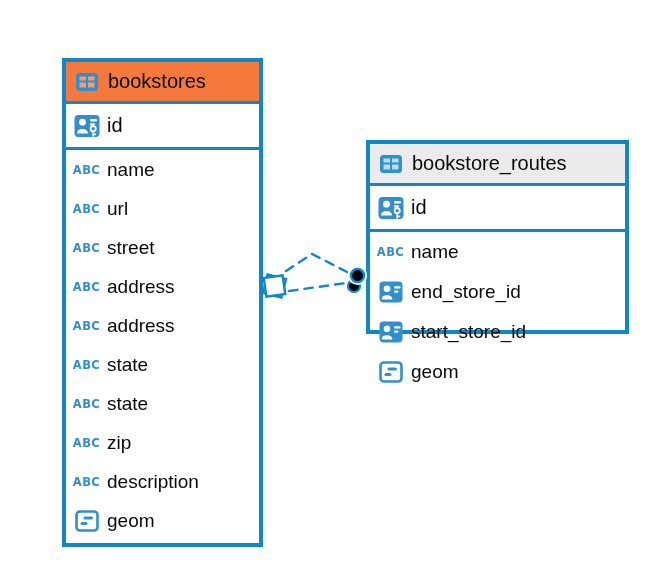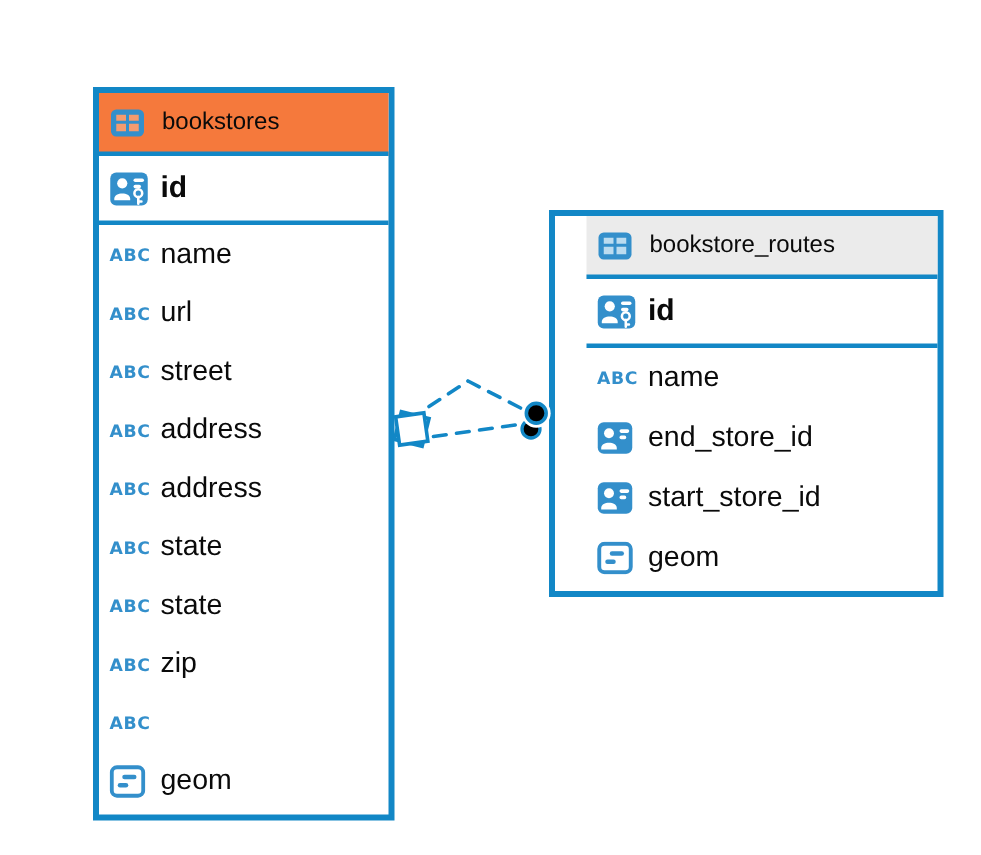--- a/index.html
+++ b/index.html
@@ -6,36 +6,36 @@
   #canvas{
     position:relative;width:654px;height:570px;background:#ffffff;overflow:hidden;
     font-family:"Liberation Sans","DejaVu Sans",sans-serif;color:#0a0a0a;
     --blue:#1287C6;--icon-blue:#338FCB;
   }
   .table-card{
     position:absolute;background:#ffffff;border:4px solid var(--blue);
     box-sizing:border-box;
   }
   .tbl-left{left:62px;top:58px;width:201px;height:489px;}
-  .tbl-right{left:366px;top:140px;width:263px;height:258px;padding-left:21px;}
+  .tbl-right{left:366px;top:140px;width:263px;height:194px;}
   .table-header{
     display:flex;align-items:center;gap:8px;padding:0 7px;height:42px;
     border-bottom:3px solid var(--blue);box-sizing:border-box;
-    font-size:16px;font-weight:400;
+    font-size:20px;font-weight:400;
   }
   .hdr-orange{background:#F5793C;--cell:#F59B6E;}
   .hdr-gray{background:#EBEBEB;--cell:#BBDCF0;}
   .row{
     display:flex;align-items:center;gap:7px;padding:0 7px;box-sizing:border-box;
     font-size:19px;white-space:nowrap;
   }
-  .row-id{height:46px;border-bottom:3px solid var(--blue);font-weight:700;font-size:20px;}
+  .row-id{height:46px;border-bottom:3px solid var(--blue);font-weight:400;font-size:20px;}
   .tbl-left .row-field{height:39px;}
   .tbl-right .row-field{height:40px;}
-  .icon-box{display:inline-flex;align-items:center;width:27px;flex:0 0 27px;}
+  .icon-box{display:inline-flex;align-items:center;justify-content:center;width:27px;flex:0 0 27px;}
   .cell{fill:var(--cell);}
   .abc{
     color:var(--icon-blue);font-weight:800;font-size:11.5px;letter-spacing:0.4px;
     font-family:"DejaVu Sans",sans-serif;
   }
   #rel-layer{position:absolute;left:0;top:0;pointer-events:none;}
   .dash{stroke:var(--blue);stroke-width:2.4;fill:none;stroke-dasharray:8.5 7;stroke-linecap:round;}
   .marker-sq{fill:#ffffff;stroke:var(--blue);stroke-width:2.4;}
 </style>
 </head>
@@ -117,20 +117,21 @@
     <div class="row row-field">
       <span class="icon-box">
           <span class="abc">ABC</span>
         </span>
       <span>zip</span>
     </div>
     <div class="row row-field">
       <span class="icon-box">
           <span class="abc">ABC</span>
         </span>
+      <span>description</span>
     </div>
     <div class="row row-field">
       <span class="icon-box">
         <svg viewBox="0 0 24 22" width="24" height="22">
           <rect x="1.5" y="1.5" width="21" height="19" rx="3.5" fill="#fff" stroke="var(--icon-blue)" stroke-width="2.6"></rect>
           <rect x="8.5" y="6.5" width="9.5" height="3" rx="1.5" fill="var(--icon-blue)"></rect>
           <rect x="5.5" y="12" width="7" height="3" rx="1.5" fill="var(--icon-blue)"></rect>
         </svg>
       </span>
       <span>geom</span>

